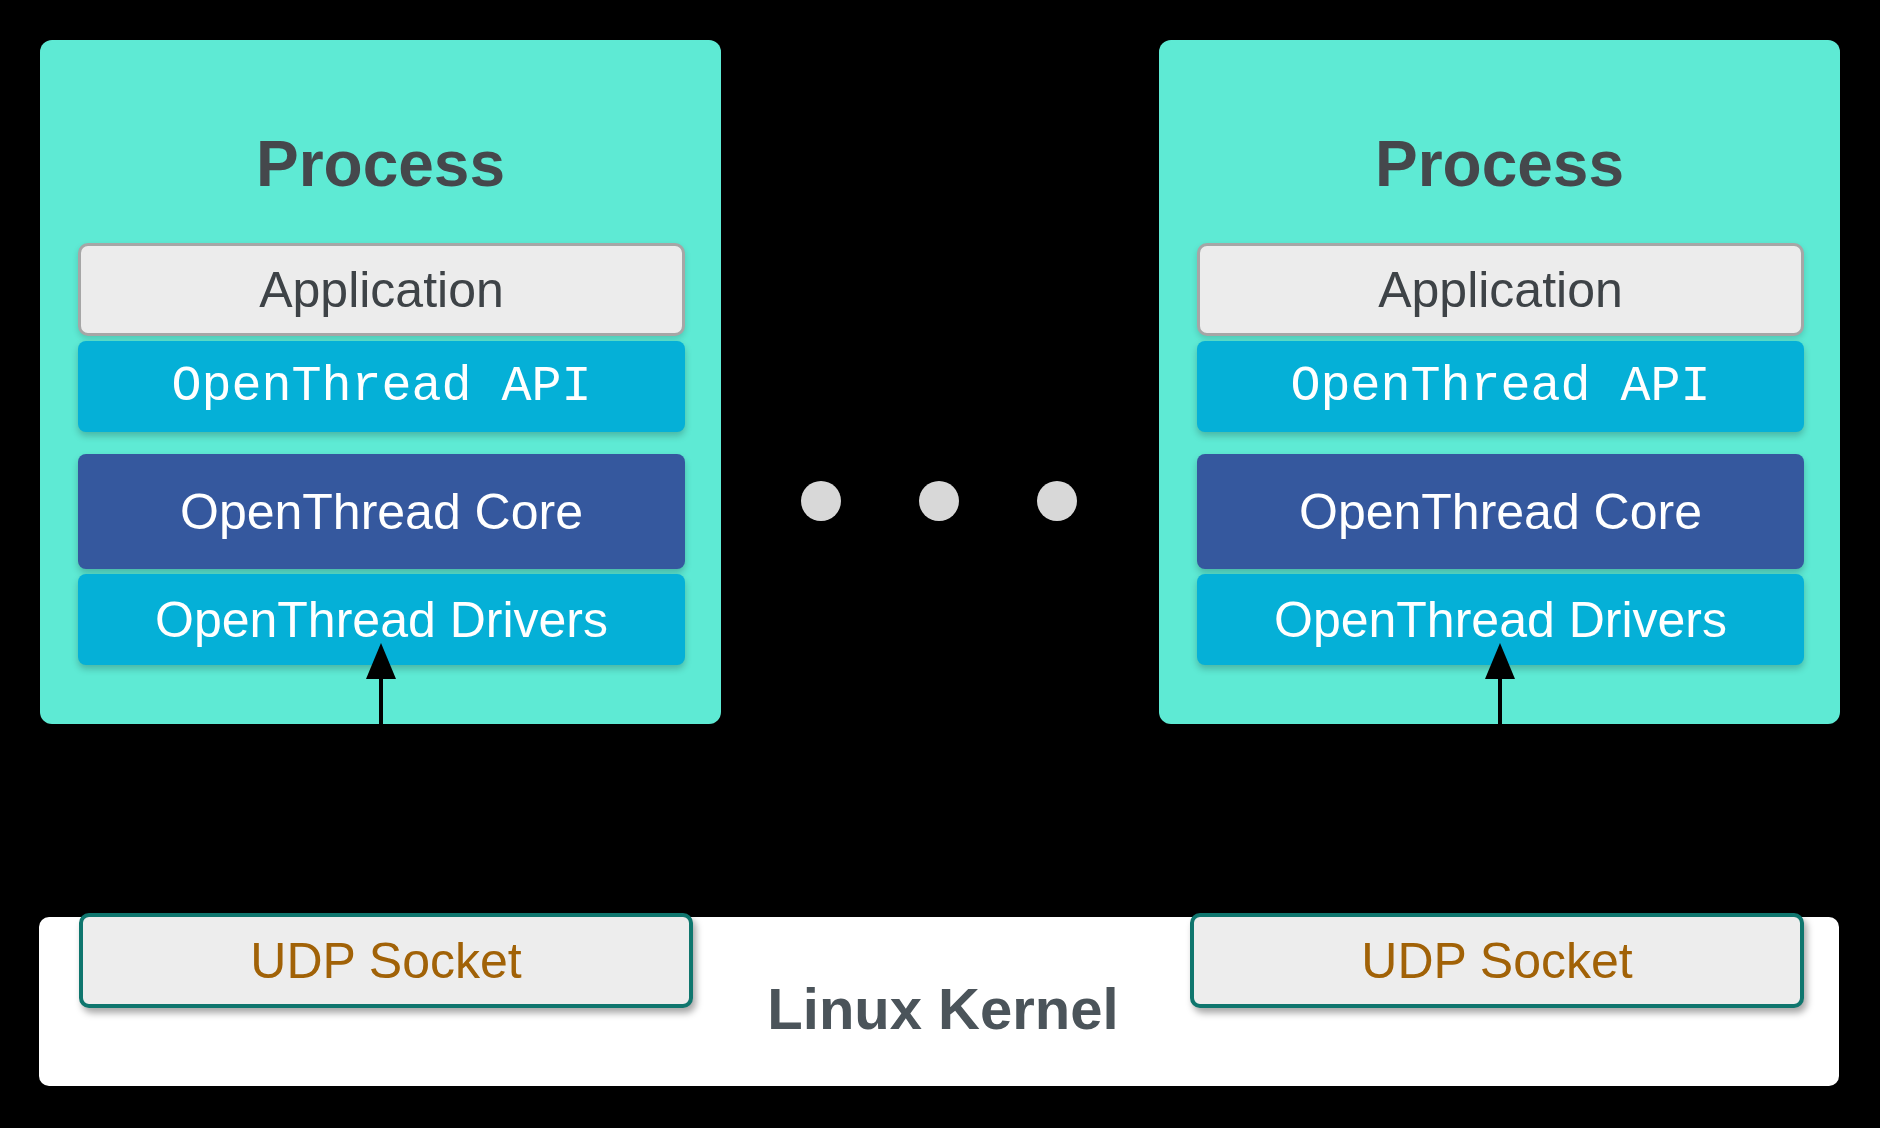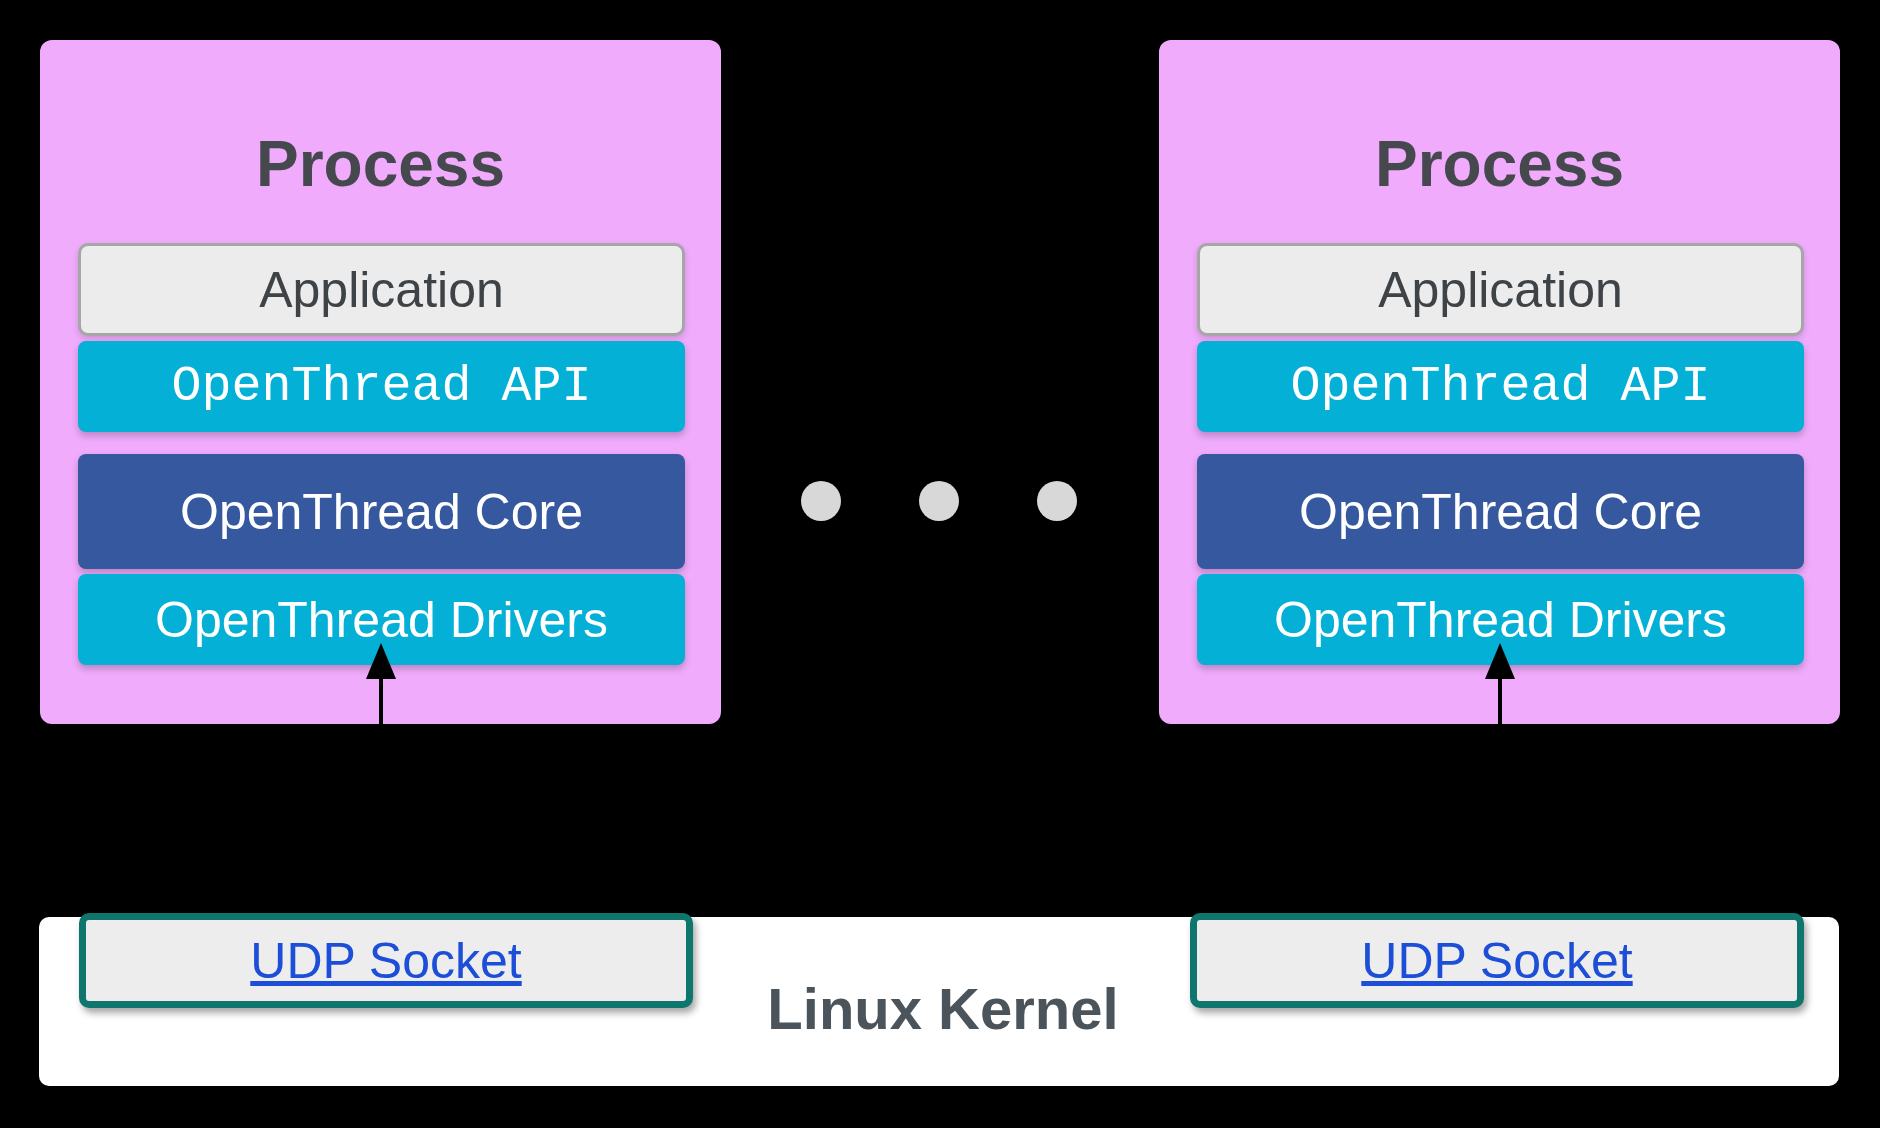--- a/index.html
+++ b/index.html
@@ -2,21 +2,21 @@
 <html><head>
 <meta charset="utf-8">
 <style>
   html,body{margin:0;padding:0;background:#000;}
   .canvas{
     position:relative;width:1880px;height:1128px;background:#000000;
     font-family:"Liberation Sans", sans-serif;overflow:hidden;
   }
   .process-card{
     position:absolute;top:40px;width:681px;height:684px;
-    background:#f0abfc;border-radius:12px;
+    background:#5eead4;border-radius:12px;
   }
   .process-card.left{left:40px;}
   .process-card.right{left:1159px;}
   .process-title{
     position:absolute;top:88px;left:0;right:0;text-align:center;
     font-size:64px;font-weight:bold;color:#45484c;line-height:72px;
   }
   .layer{
     position:absolute;left:38px;width:607px;
     display:flex;align-items:center;justify-content:center;
@@ -47,25 +47,24 @@
   .ellipsis-dots{
     position:absolute;left:801px;top:481px;display:flex;gap:78px;
   }
   .dot{width:40px;height:40px;border-radius:50%;background:#d8d8d8;}
   .kernel-bar{
     position:absolute;left:39px;top:917px;width:1800px;height:169px;
     background:#ffffff;border-radius:10px;
   }
   .udp-socket{
     position:absolute;top:-4px;width:614px;height:95px;
-    background:#ededed;border:7px solid #0f766e;border-radius:10px;
+    background:#ededed;border:4px solid #0f766e;border-radius:10px;
     box-sizing:border-box;display:flex;align-items:center;justify-content:center;
-    font-size:50px;color:#1d4ed8;
+    font-size:50px;color:#a16207;
     box-shadow:3px 5px 7px rgba(0,0,0,0.35);
-    text-decoration:underline;
   }
   .udp-socket.left{left:40px;}
   .udp-socket.right{left:1151px;}
   .kernel-label{
     position:absolute;top:62px;left:0;right:0;text-align:center;
     font-size:58px;font-weight:bold;color:#4b545a;line-height:60px;padding-left:8px;
   }
 </style>
 </head>
 <body>

